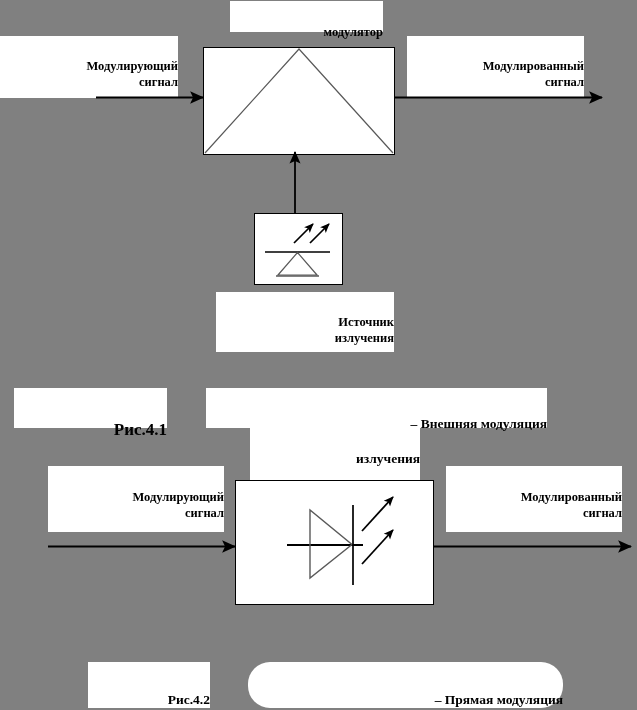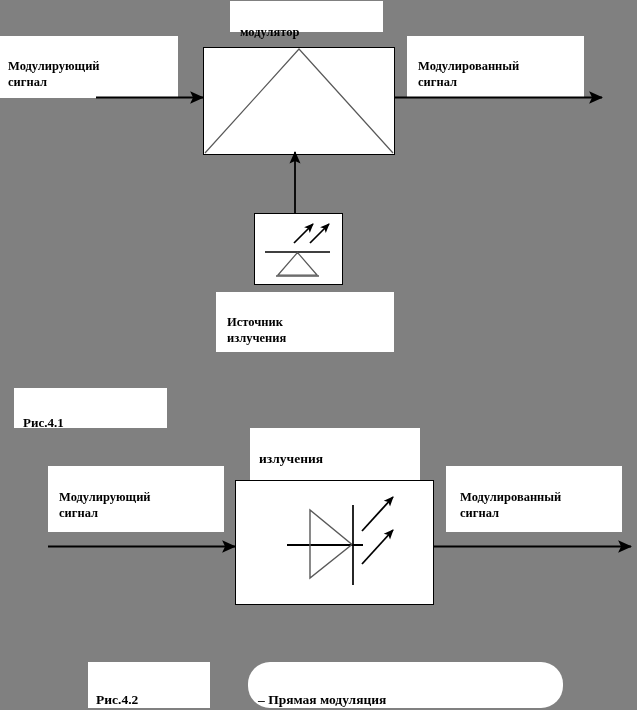--- a/index.html
+++ b/index.html
@@ -3,21 +3,21 @@
 <meta charset="utf-8">
 <style>
   html,body{margin:0;padding:0;}
   body{
     width:637px;height:710px;
     background:#808080;
     font-family:"Liberation Serif", serif;
     overflow:hidden;
     position:relative;
   }
-  #stage{position:absolute;left:0;top:0;width:637px;height:710px;}
+  #stage{position:absolute;left:0;top:0;width:637px;height:710px;text-align:right;}
   .wbox{
     position:absolute;
     background:#ffffff;
     box-sizing:border-box;
   }
   .lbl{
     position:absolute;
     background:#ffffff;
     box-sizing:border-box;
     color:#000000;
@@ -55,24 +55,27 @@
 
   <div class="unit" style="left:203px;top:47px;width:192px;height:108px;"></div>
 
   <div class="unit" style="left:254px;top:213px;width:89px;height:72px;"></div>
 
   <div class="lbl" style="left:216px;top:292px;width:178px;height:60px;font-size:12.5px;padding:5px 0 16px 11px;">
     <span>Источник
 излучения</span>
   </div>
 
-  <div class="lbl" style="left:14px;top:388px;width:153px;height:40px;font-size:13px;padding:9px 0 0 9px;">
+  <div class="lbl" style="left:14px;top:388px;width:153px;height:40px;font-size:17px;padding:9px 0 0 9px;">
     <span>Рис.4.1</span>
   </div>
 
+  <div class="lbl" style="left:206px;top:388px;width:341px;height:40px;font-size:13.5px;padding:9px 0 0 10px;">
+    <span>–  Внешняя  модуляция</span>
+  </div>
 
   <div class="wbox" style="left:250px;top:428px;width:170px;height:55px;"></div>
   <div class="lbl" style="left:250px;top:428px;width:170px;height:28px;font-size:13.5px;padding:4px 0 0 9px;background:transparent;">
     <span>излучения</span>
   </div>
 
   <div class="lbl" style="left:48px;top:466px;width:176px;height:66px;font-size:12.5px;padding:6px 0 0 11px;">
     <span>Модулирующий
 сигнал</span>
   </div>

